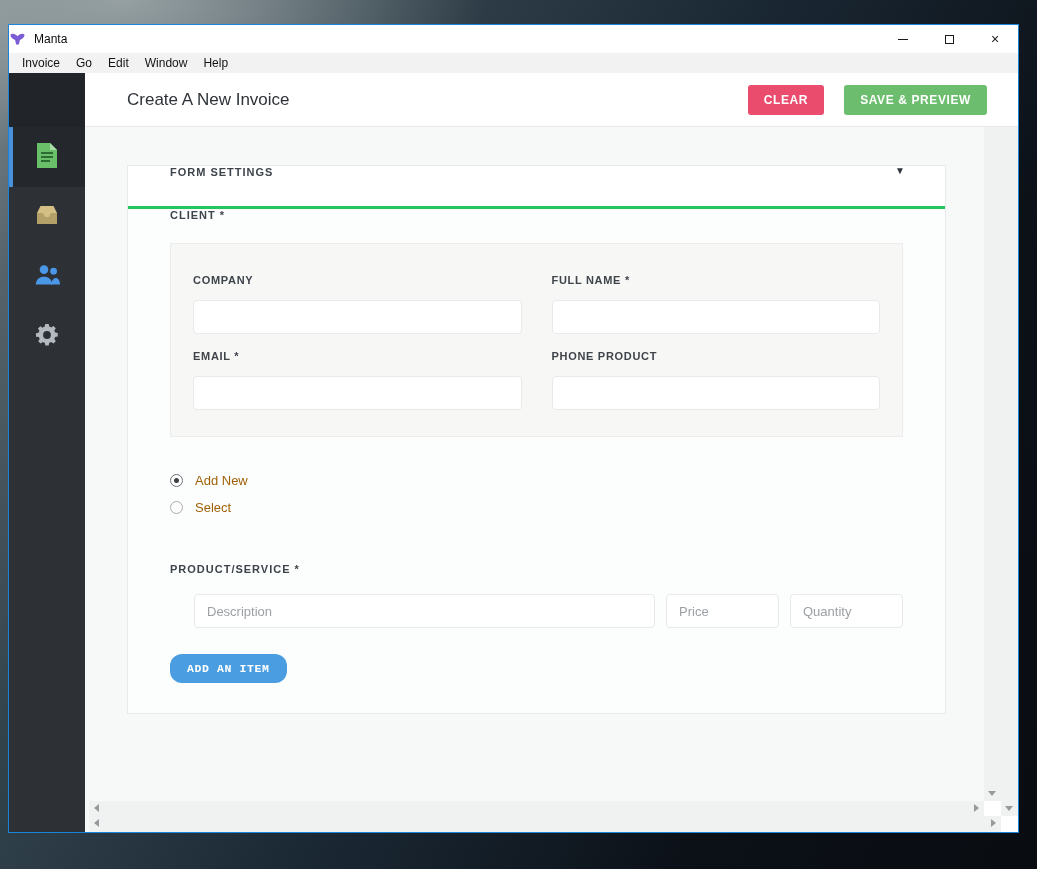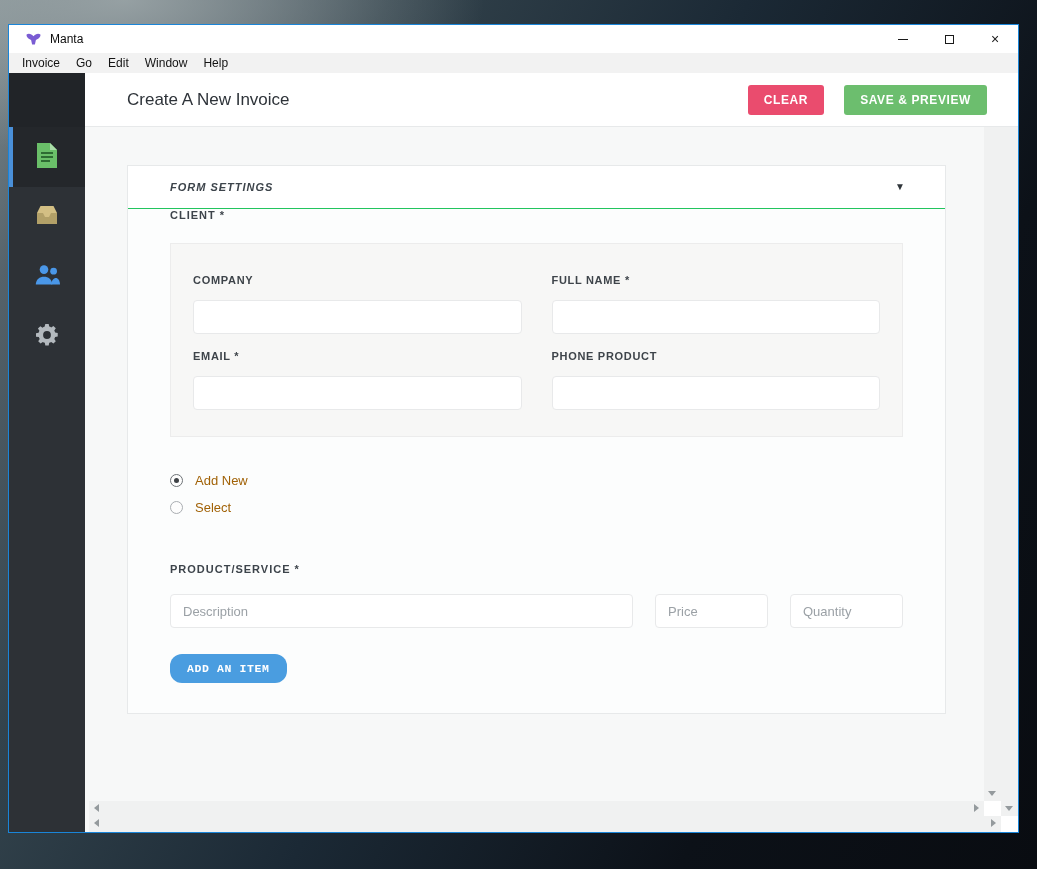--- a/index.html
+++ b/index.html
@@ -10,21 +10,21 @@
   .desktop { position:absolute; inset:0;
     background:
       radial-gradient(ellipse 600px 260px at 12% 0%, rgba(160,170,172,.85), rgba(160,170,172,0) 60%),
       linear-gradient(118deg,#7d8a8e 0%,#55626a 10%,#33434c 26%,#1b2935 50%,#0c1118 76%,#090c11 100%);
   }
 
   
   .window { position:absolute; left:8px; top:24px; width:1011px; height:809px;
     border:1px solid #1a85d8; background:#fff; display:flex; flex-direction:column; }
 
-  .titlebar { height:28px; background:#fff; display:flex; align-items:center; padding-left:17px; flex:0 0 auto; }
+  .titlebar { height:28px; background:#fff; display:flex; align-items:center; padding-left:1px; flex:0 0 auto; }
   .titlebar .logo { width:15px; height:12px; display:inline-flex; }
   .titlebar .win-title { font-size:12px; color:#0a0a0a; margin-left:9px; }
   .win-controls { margin-left:auto; display:flex; height:100%; }
   .win-btn { width:46px; height:100%; display:flex; align-items:center; justify-content:center; cursor:default; }
   .glyph-min { width:10px; height:1px; background:#1a1a1a; }
   .glyph-max { width:9px; height:9px; border:1px solid #1a1a1a; }
   .glyph-close { font-size:14px; line-height:1; color:#1a1a1a; }
 
   .menubar { height:20px; background:#f2f2f2; display:flex; align-items:center; padding-left:5px; flex:0 0 auto; }
   .menu-item { font-size:12px; color:#131313; padding:0 8px; }
@@ -46,43 +46,43 @@
   .hdr-btns { margin-left:auto; display:flex; gap:20px; }
   .btn { border:none; border-radius:3px; color:#fff; font-size:12px; font-weight:700;
     letter-spacing:.6px; padding:8px 16px; font-family:"Liberation Sans",sans-serif; cursor:pointer; }
   .btn-clear { background:#ea4c6e; }
   .btn-save { background:#6cbe6e; }
 
   .content { flex:1; background:#f7f8f8; position:relative; min-height:0; }
 
   
   .card { position:absolute; left:42px; top:38px; width:819px; background:#fcfdfd; border:1px solid #e7e9ea; }
-  .card-header { height:43px; background:#fff; border-bottom:1px solid #22c55e;
-    display:flex; align-items:center; padding:0 40px 0 42px;font-style:italic; }
+  .card-header { height:43px; background:#fff; border-bottom:3px solid #22c55e;
+    display:flex; padding:0 40px 0 42px; }
   .sec-label { font-size:11px; font-weight:700; letter-spacing:1px; color:#3d444b; }
   .collapse-tri { margin-left:auto; font-size:10px; color:#2f353a; line-height:1; }
   .card-body { padding:0 42px 30px 42px; }
 
   .client-label { }
   .client-panel { margin-top:22px; background:#f7f7f6; border:1px solid #ececec; padding:14px 22px 26px 22px; }
   .field-grid { display:grid; grid-template-columns:1fr 1fr; column-gap:30px; }
   .field-label { display:block; font-size:11px; font-weight:700; letter-spacing:.7px; color:#3e444a; margin:16px 0 14px; }
   .tb { width:100%; height:34px; border:1px solid #e8e9ea; border-radius:4px; background:#fff;
     font-size:13px; color:#333; padding:0 12px; outline:none; font-family:"Liberation Sans",sans-serif; }
   .tb::placeholder { color:#9ba1a6; }
 
   .radio-group { margin-top:30px; }
   .radio-row { display:flex; align-items:center; height:27px; font-size:13px; color:#a16207; }
   .radio { width:13px; height:13px; border-radius:50%; background:#fdfdfd; border:1px solid #a9adb1;
     margin-right:12px; position:relative; flex:0 0 auto; }
   .radio.selected { border-color:#6e7377; }
   .radio .dot { position:absolute; left:3px; top:3px; width:5px; height:5px; border-radius:50%; background:#3e4246; }
 
   .product-label { margin-top:42px; }
-  .product-row { display:flex; gap:22px; margin-top:19px; }
+  .product-row { display:flex; gap:11px; margin-top:19px;margin-left:24px; }
   .inp-desc { flex:1; }
   .inp-price, .inp-qty { width:113px; flex:0 0 auto; }
 
   .add-btn { margin-top:26px; background:#4a9de0; border:none; border-radius:12px; color:#fff;
     font-size:11.5px; font-weight:700; letter-spacing:.6px; padding:8px 17px;
     font-family:Liberation Mono, monospace; cursor:pointer; }
 
   
   .vtrack, .htrack { position:absolute; background:#f0f1f1; }
   .vtrack-inner { top:0; right:17px; width:17px; bottom:31px; }

